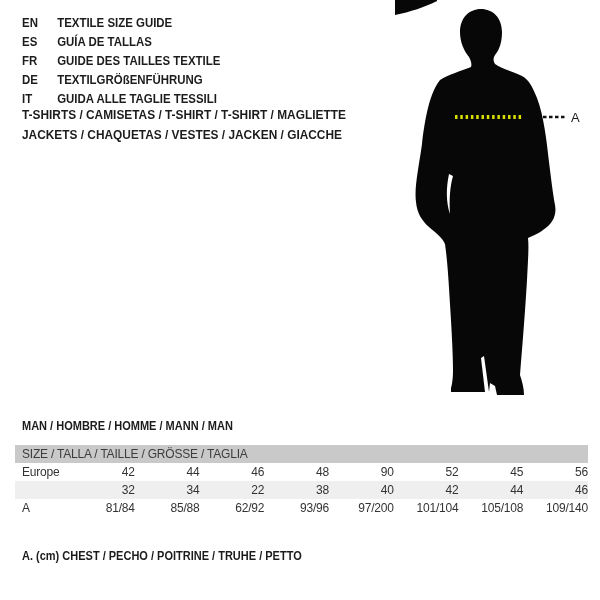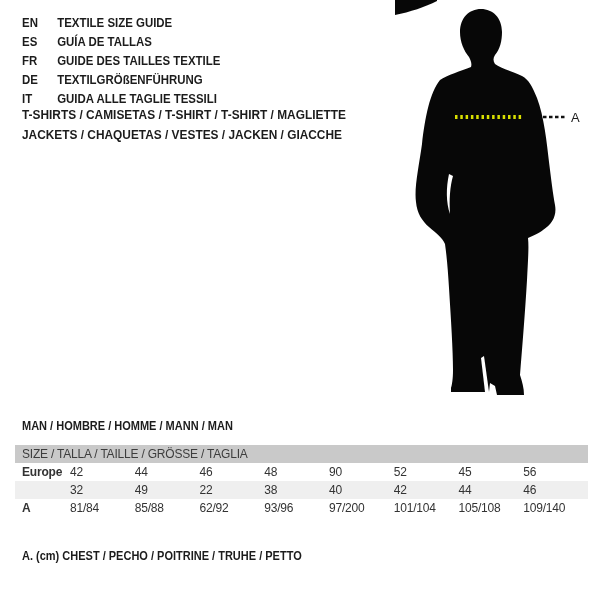--- a/index.html
+++ b/index.html
@@ -23,22 +23,22 @@
   .measure-a{font-family:"Liberation Sans","DejaVu Sans",sans-serif;font-size:13px;fill:#1c1c1c;}
 
   .section-title{position:absolute;left:22px;top:419px;font-weight:700;font-size:12.5px;}
 
   .size-table{position:absolute;left:15px;top:445px;width:573px;font-size:12px;color:#333333;}
   .size-table .thead{
     background:#c9c9c9;color:#3d3d3d;height:18px;line-height:18px;
     padding-left:7px;box-sizing:border-box;letter-spacing:-0.2px;
   }
   .size-table table{border-collapse:collapse;table-layout:fixed;width:100%;}
-  .size-table td{height:18px;padding:0;text-align:left;font-size:12px;letter-spacing:-0.2px;}
-  .size-table td.row-label{text-align:left;padding-left:7px;font-weight:bold;}
+  .size-table td{height:18px;padding:0;text-align:right;font-size:12px;letter-spacing:-0.2px;}
+  .size-table td.row-label{text-align:left;padding-left:7px;}
   .size-table tr.shade{background:#efefef;}
   .col-label{width:55px;}
 
   .footnote{position:absolute;left:22px;top:549px;font-weight:700;font-size:12.5px;}
 </style>
 </head>
 <body>
 
 <div class="lang-block cond">
   <div class="lang-row">
@@ -137,21 +137,21 @@
         <td>46</td>
         <td>48</td>
         <td>90</td>
         <td>52</td>
         <td>45</td>
         <td>56</td>
       </tr>
       <tr class="shade">
         <td class="row-label"></td>
         <td>32</td>
-        <td>49</td>
+        <td>34</td>
         <td>22</td>
         <td>38</td>
         <td>40</td>
         <td>42</td>
         <td>44</td>
         <td>46</td>
       </tr>
       <tr>
         <td class="row-label">A</td>
         <td>81/84</td>

